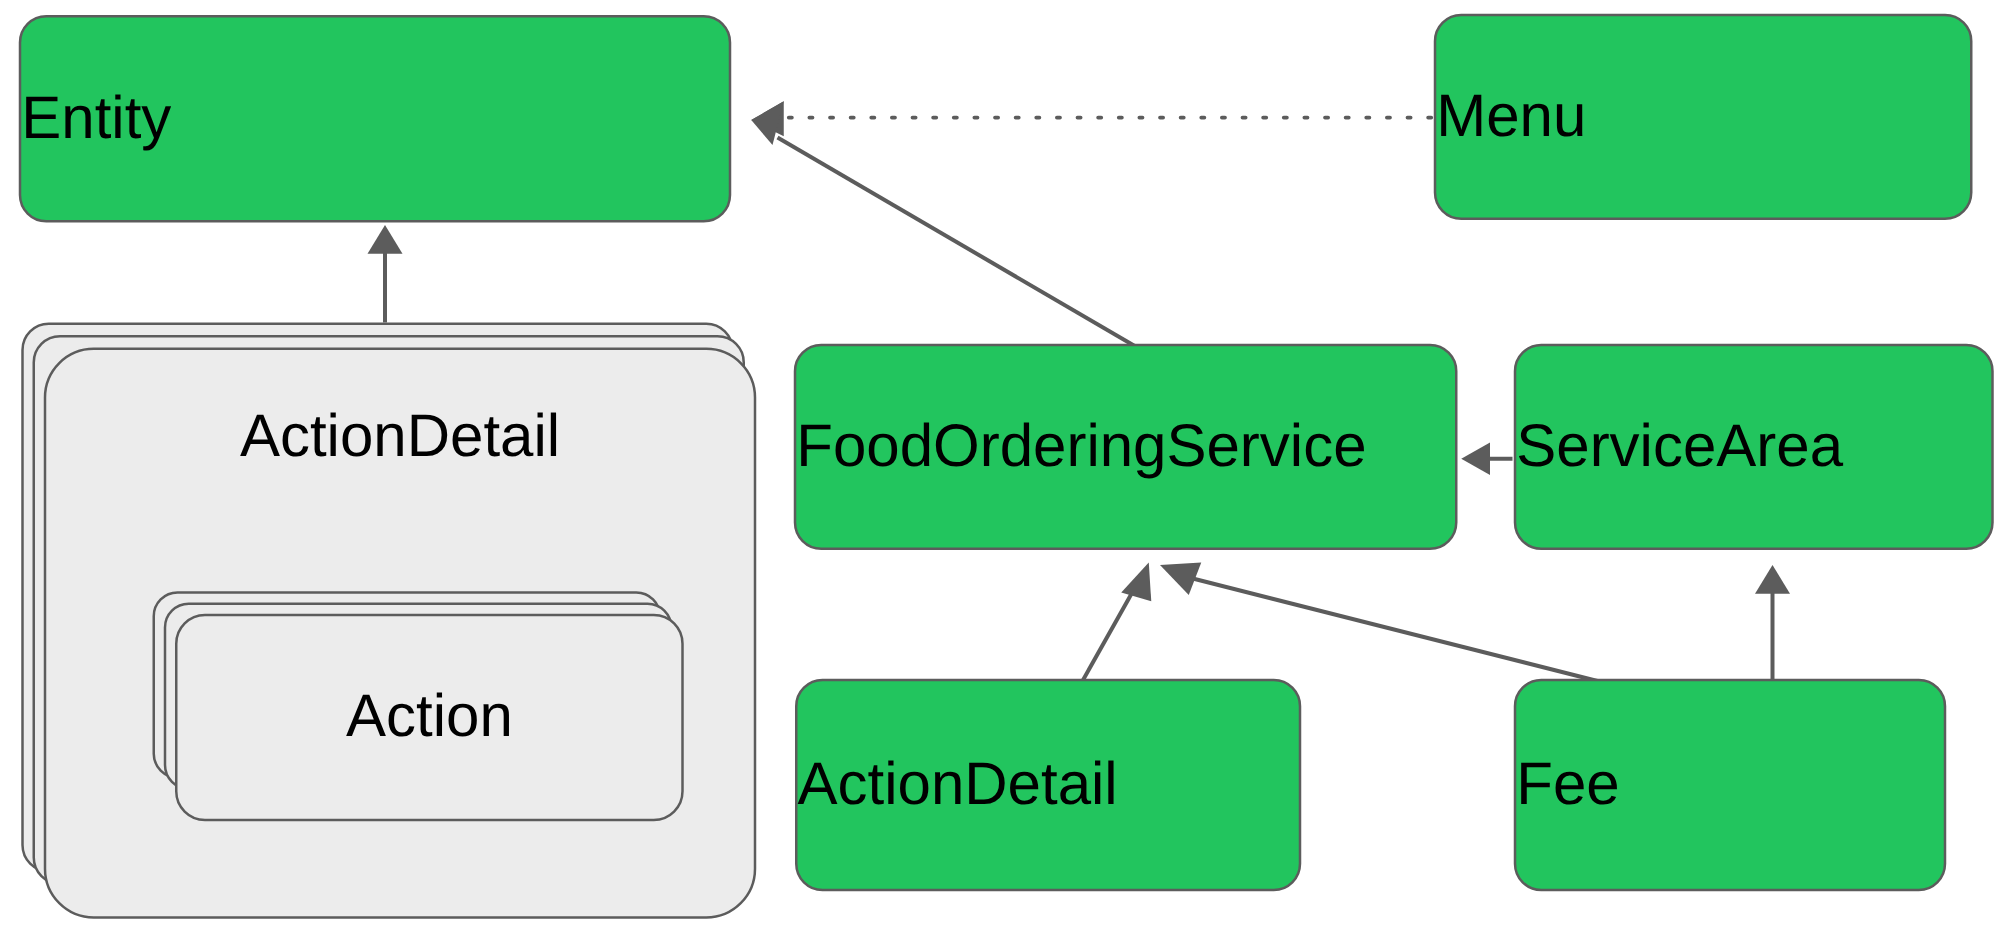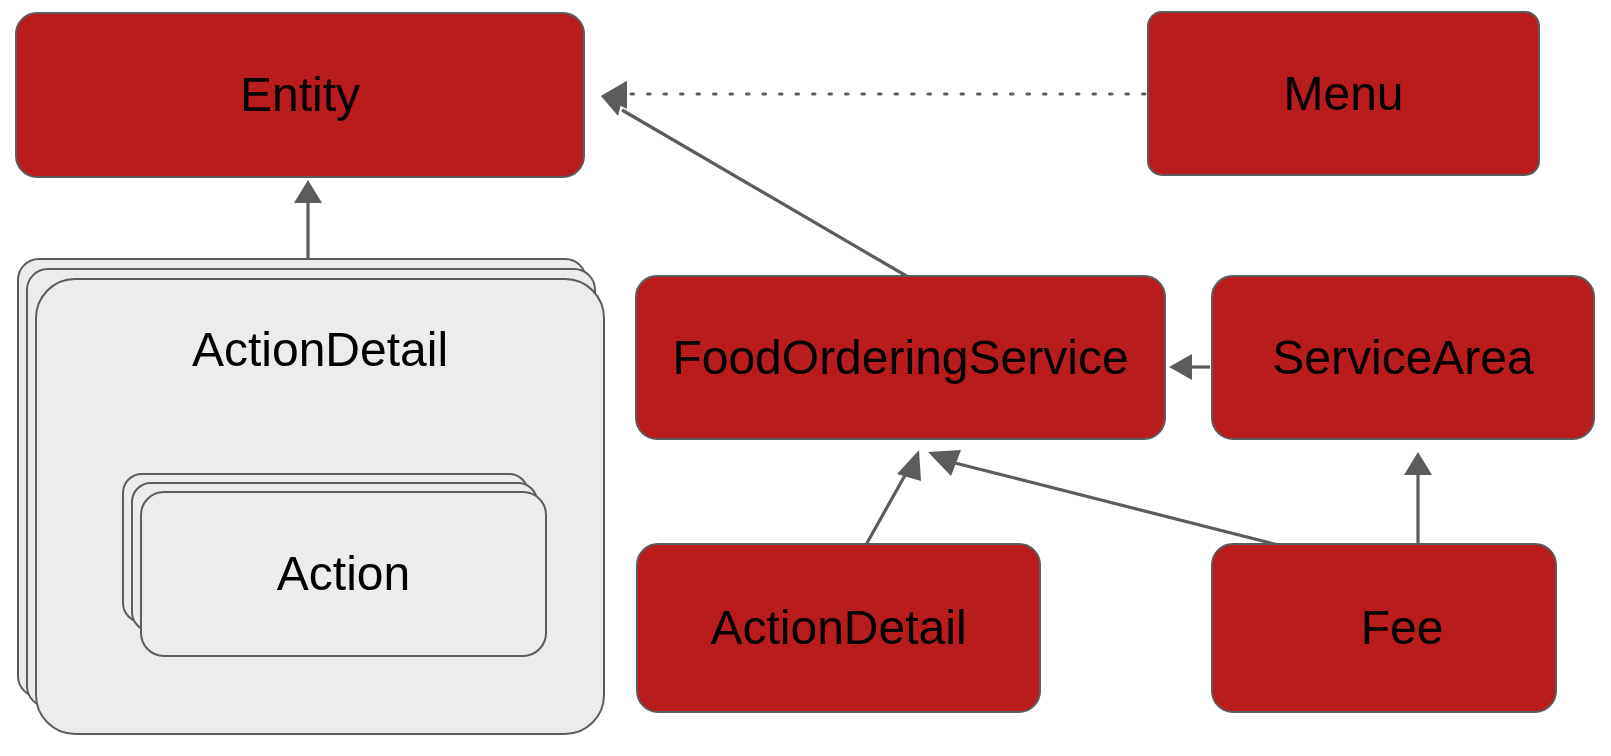--- a/index.html
+++ b/index.html
@@ -14,26 +14,26 @@
   #canvas {
     position: relative;
     width: 1611px;
     height: 756px;
     background: #ffffff;
     overflow: hidden;
   }
   .node {
     position: absolute;
     box-sizing: border-box;
-    background: #b91c1c;
+    background: #22c55e;
     border: 2.2px solid #5c5c5c;
     border-radius: 22px;
     display: flex;
     align-items: center;
-    justify-content: center;
+    justify-content: flex-start;
   }
   .node-label {
     font-family: "Liberation Sans", sans-serif;
     font-size: 48px;
     line-height: 1;
     color: #000000;
     white-space: nowrap;
     letter-spacing: 0px;
   }
   
@@ -115,21 +115,21 @@
     <g>
       <line x1="1418" y1="559" x2="1418" y2="472" stroke="#5c5c5c" stroke-width="3.2"></line>
       <path d="M 1404 475 L 1418 452 L 1432 475 z" fill="#5c5c5c"></path>
     </g>
   </svg>
 
   <div class="node" style="left:15px; top:12px; width:570px; height:166px;">
     <span class="node-label">Entity</span>
   </div>
 
-  <div class="node" style="left:1147px; top:11px; width:393px; height:165px;border-radius:15px;">
+  <div class="node" style="left:1147px; top:11px; width:431px; height:165px;">
     <span class="node-label">Menu</span>
   </div>
 
   <div class="stack-group" style="left:0px; top:0px; width:620px; height:756px;">
     <div class="stack-layer" style="left:17px; top:258px; width:570px; height:440px;"></div>
     <div class="stack-layer" style="left:26px; top:268px; width:570px; height:440px;"></div>
     <div class="stack-front" style="left:35px; top:278px; width:570px; height:457px; border-radius:40px;"></div>
     <div class="stack-label" style="left:35px; top:326px; width:570px;">ActionDetail</div>
 
     <div class="stack-group" style="left:0px; top:0px; width:620px; height:656px;">
@@ -145,17 +145,17 @@
   </div>
 
   <div class="node" style="left:635px; top:275px; width:531px; height:165px;">
     <span class="node-label">FoodOrderingService</span>
   </div>
 
   <div class="node" style="left:636px; top:543px; width:405px; height:170px;">
     <span class="node-label">ActionDetail</span>
   </div>
 
-  <div class="node" style="left:1211px; top:543px; width:346px; height:170px;padding-left:36px;">
+  <div class="node" style="left:1211px; top:543px; width:346px; height:170px;">
     <span class="node-label">Fee</span>
   </div>
 
 </div>
 
 </body></html>

